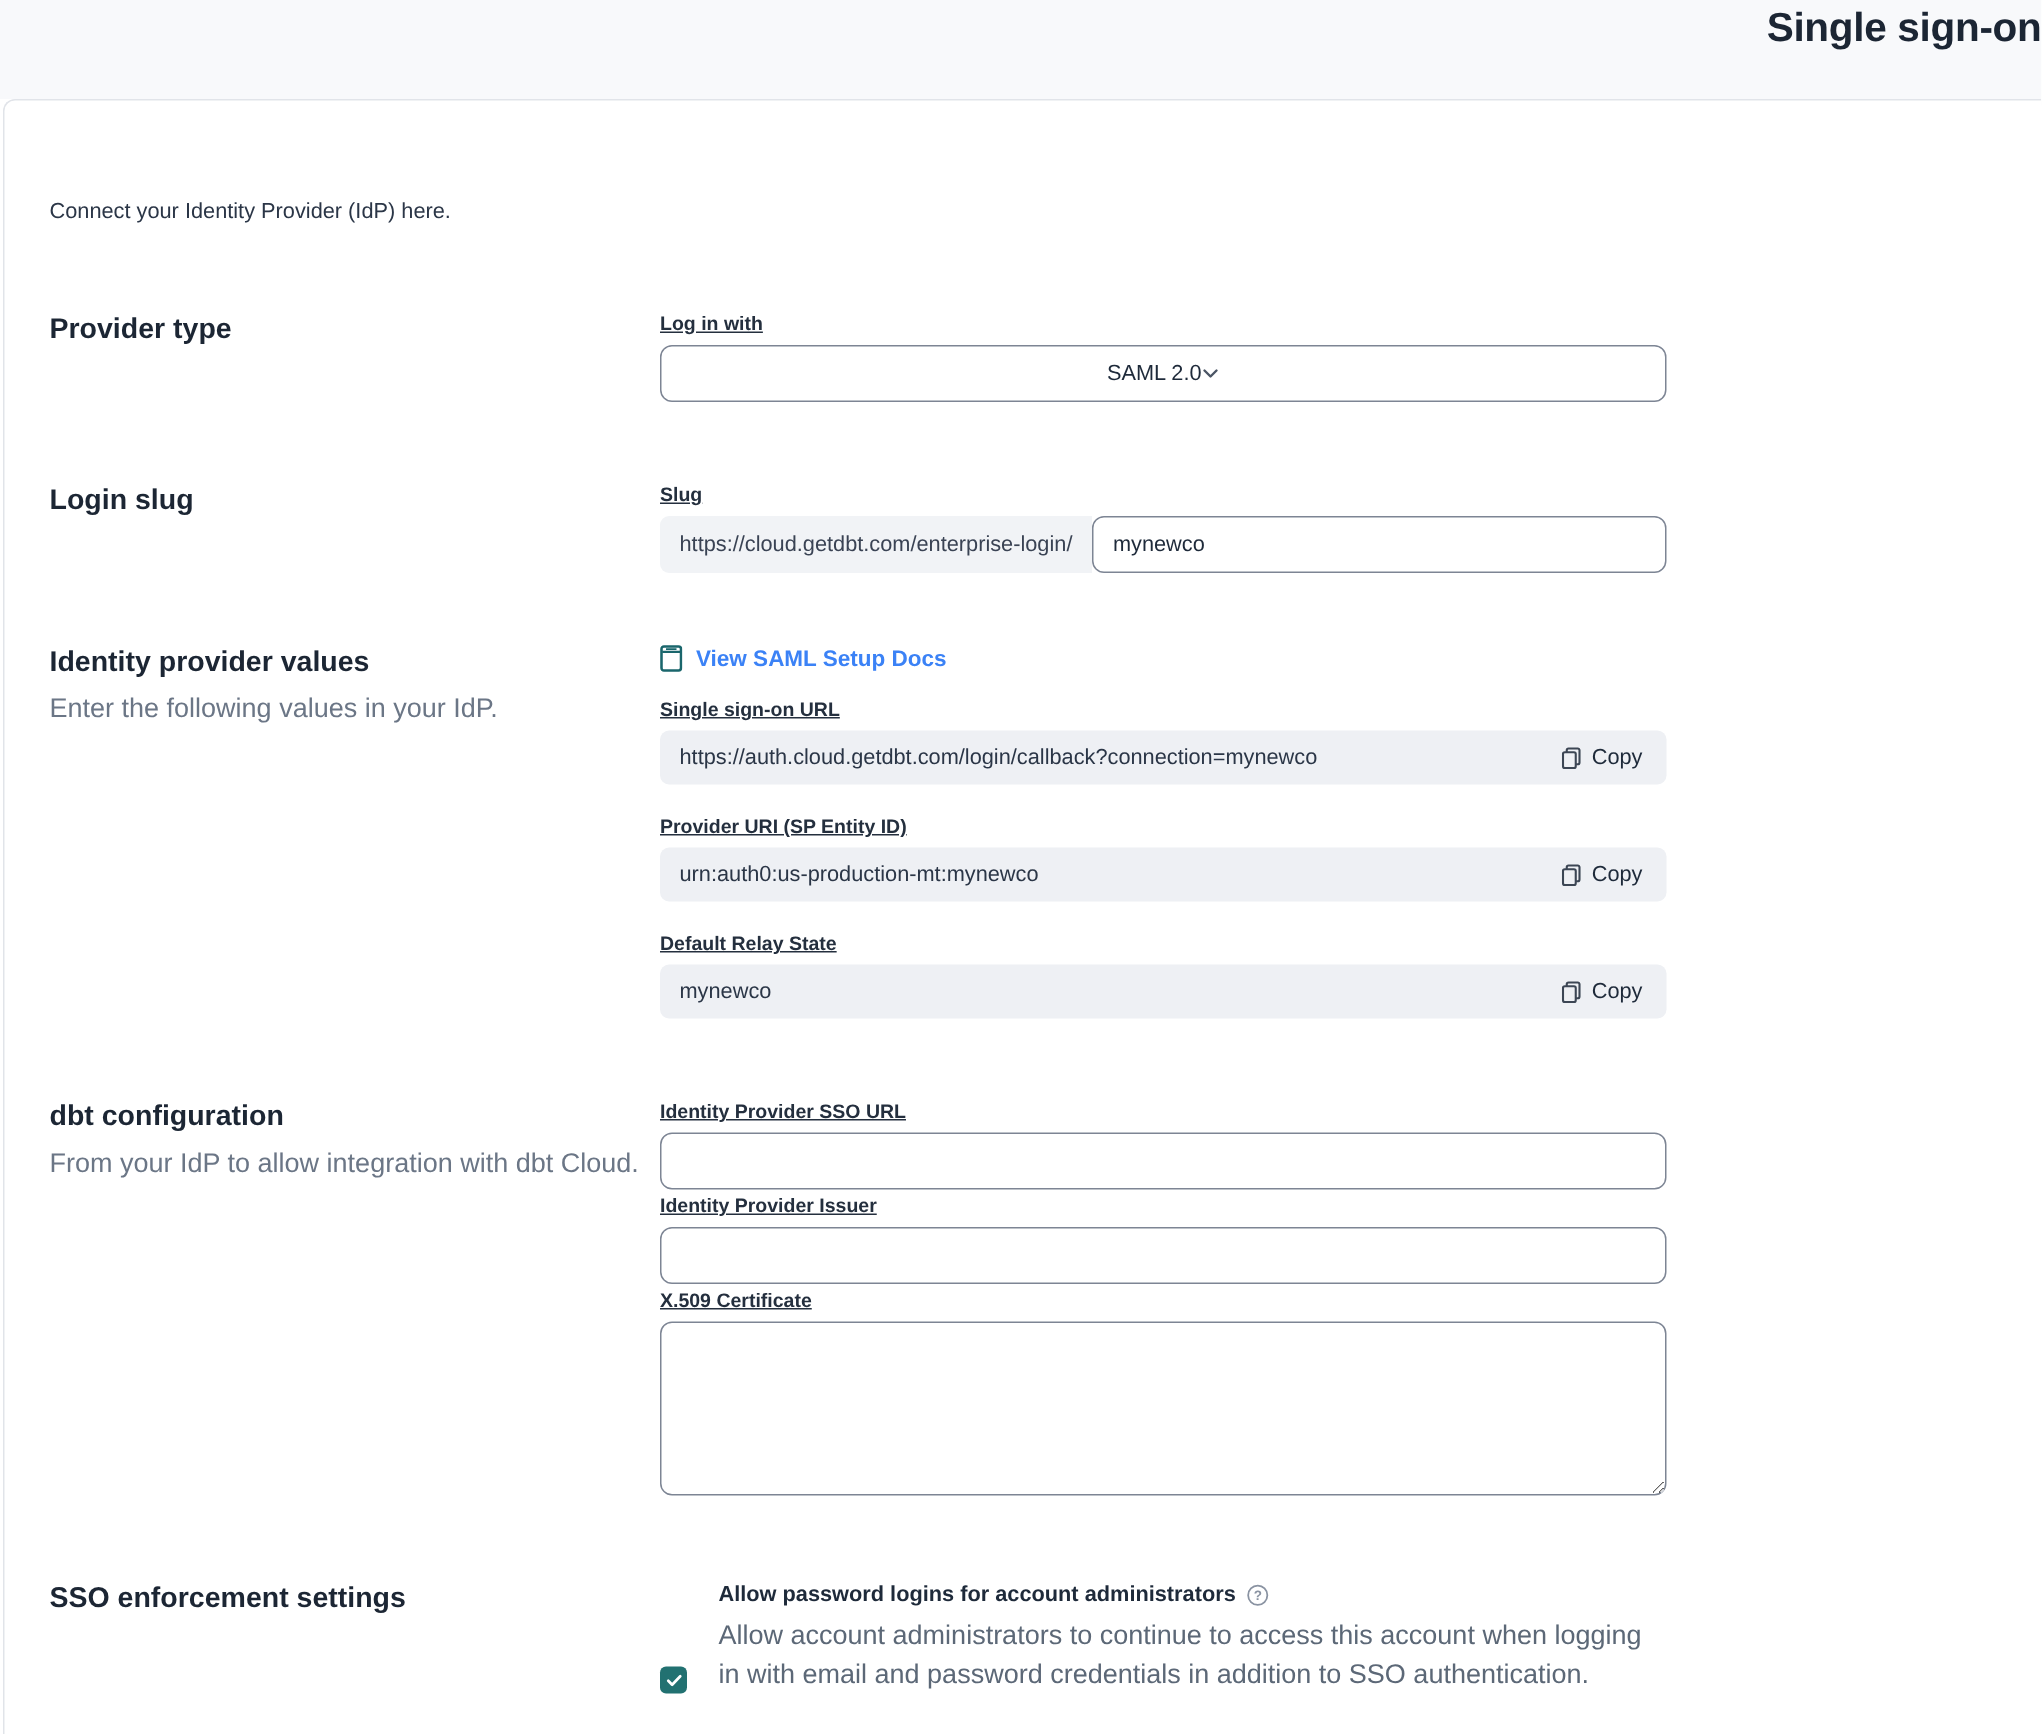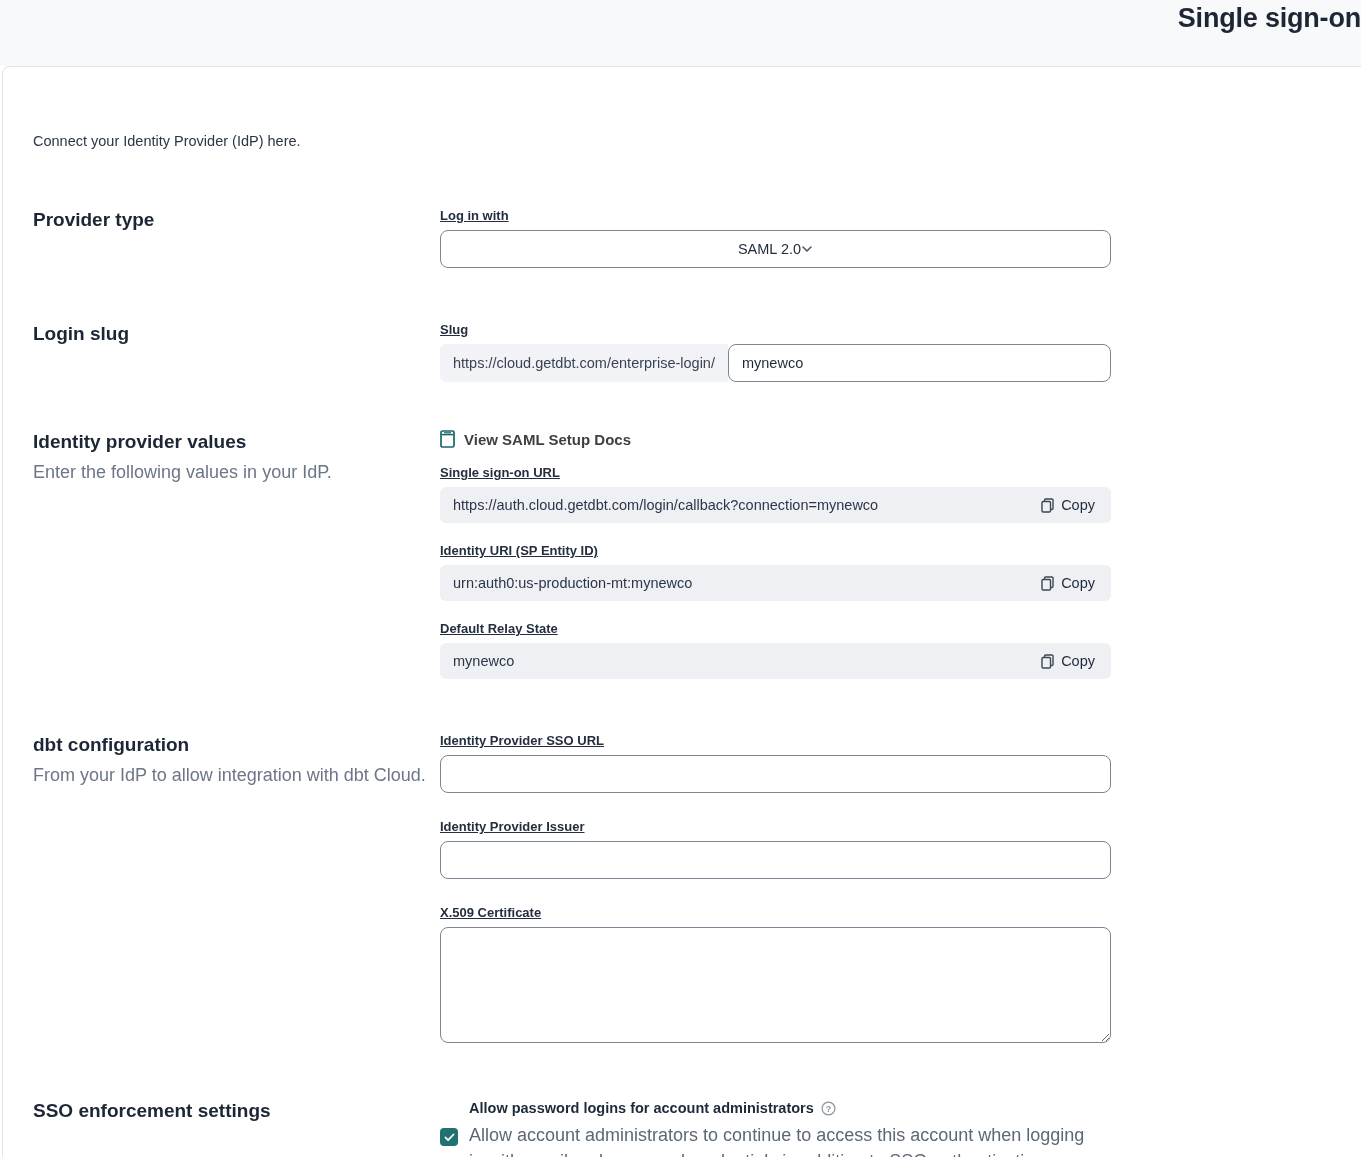--- a/index.html
+++ b/index.html
@@ -124,21 +124,21 @@
     font-size: 14.5px;
     color: #1e2a3a;
     outline: none;
   }
 
   
   .docs-link {
     display: inline-flex;
     align-items: center;
     gap: 9px;
-    color: #404040;
+    color: #3b82f6;
     font-size: 15px;
     font-weight: 700;
     text-decoration: none;
     margin-bottom: 17px;
     cursor: pointer;
   }
   .docs-link svg { display: block; }
 
   
   .copy-field-group { margin-bottom: 20px; }
@@ -166,41 +166,41 @@
     background: transparent;
     font-family: "Liberation Sans", sans-serif;
     font-size: 14.5px;
     color: #1e2a3a;
     cursor: pointer;
     padding: 4px 6px;
   }
   .copy-button svg { display: block; }
 
   
-  .config-field-group { margin-bottom: 26px; }
+  .config-field-group { margin-bottom: 3px; }
   .config-field-group:last-child { margin-bottom: 0; }
   .cert-textarea {
     width: 100%;
     height: 116px;
     border: 1px solid #7d8594;
     border-radius: 8px;
     background: #ffffff;
     padding: 8px 13px;
     font-family: "Liberation Sans", sans-serif;
     font-size: 14.5px;
     color: #1e2a3a;
     outline: none;
     resize: both;
   }
 
   
   .checkbox-row {
     display: flex;
-    align-items: center;
-    gap: 11px;
+    align-items: flex-end;
+    gap: 21px;
   }
   .checkbox {
     width: 18px;
     height: 18px;
     border-radius: 4px;
     background: #227171;
     display: flex;
     align-items: center;
     justify-content: center;
     flex: 0 0 auto;
@@ -294,21 +294,21 @@
                   <rect x="1" y="3.5" width="8.5" height="10.5" rx="1.2" fill="none" stroke="#3c4654" stroke-width="1.4"></rect>
                   <path d="M3.5 3.5V2.2A1.2 1.2 0 0 1 4.7 1h6.1A1.2 1.2 0 0 1 12 2.2v8.1a1.2 1.2 0 0 1-1.2 1.2h-1.1" fill="none" stroke="#3c4654" stroke-width="1.4"></path>
                 </svg>
             </span>
             <span>Copy</span>
           </button>
         </div>
       </div>
 
       <div class="copy-field-group">
-        <label class="field-label">Identity URI (SP Entity ID)</label>
+        <label class="field-label">Provider URI (SP Entity ID)</label>
         <div class="readonly-field">
           <span class="readonly-value">urn:auth0:us-production-mt:mynewco</span>
           <button class="copy-button">
             <span>
               <svg width="13" height="15" viewBox="0 0 13 15">
                   <rect x="1" y="3.5" width="8.5" height="10.5" rx="1.2" fill="none" stroke="#3c4654" stroke-width="1.4"></rect>
                   <path d="M3.5 3.5V2.2A1.2 1.2 0 0 1 4.7 1h6.1A1.2 1.2 0 0 1 12 2.2v8.1a1.2 1.2 0 0 1-1.2 1.2h-1.1" fill="none" stroke="#3c4654" stroke-width="1.4"></path>
                 </svg>
             </span>
             <span>Copy</span>

